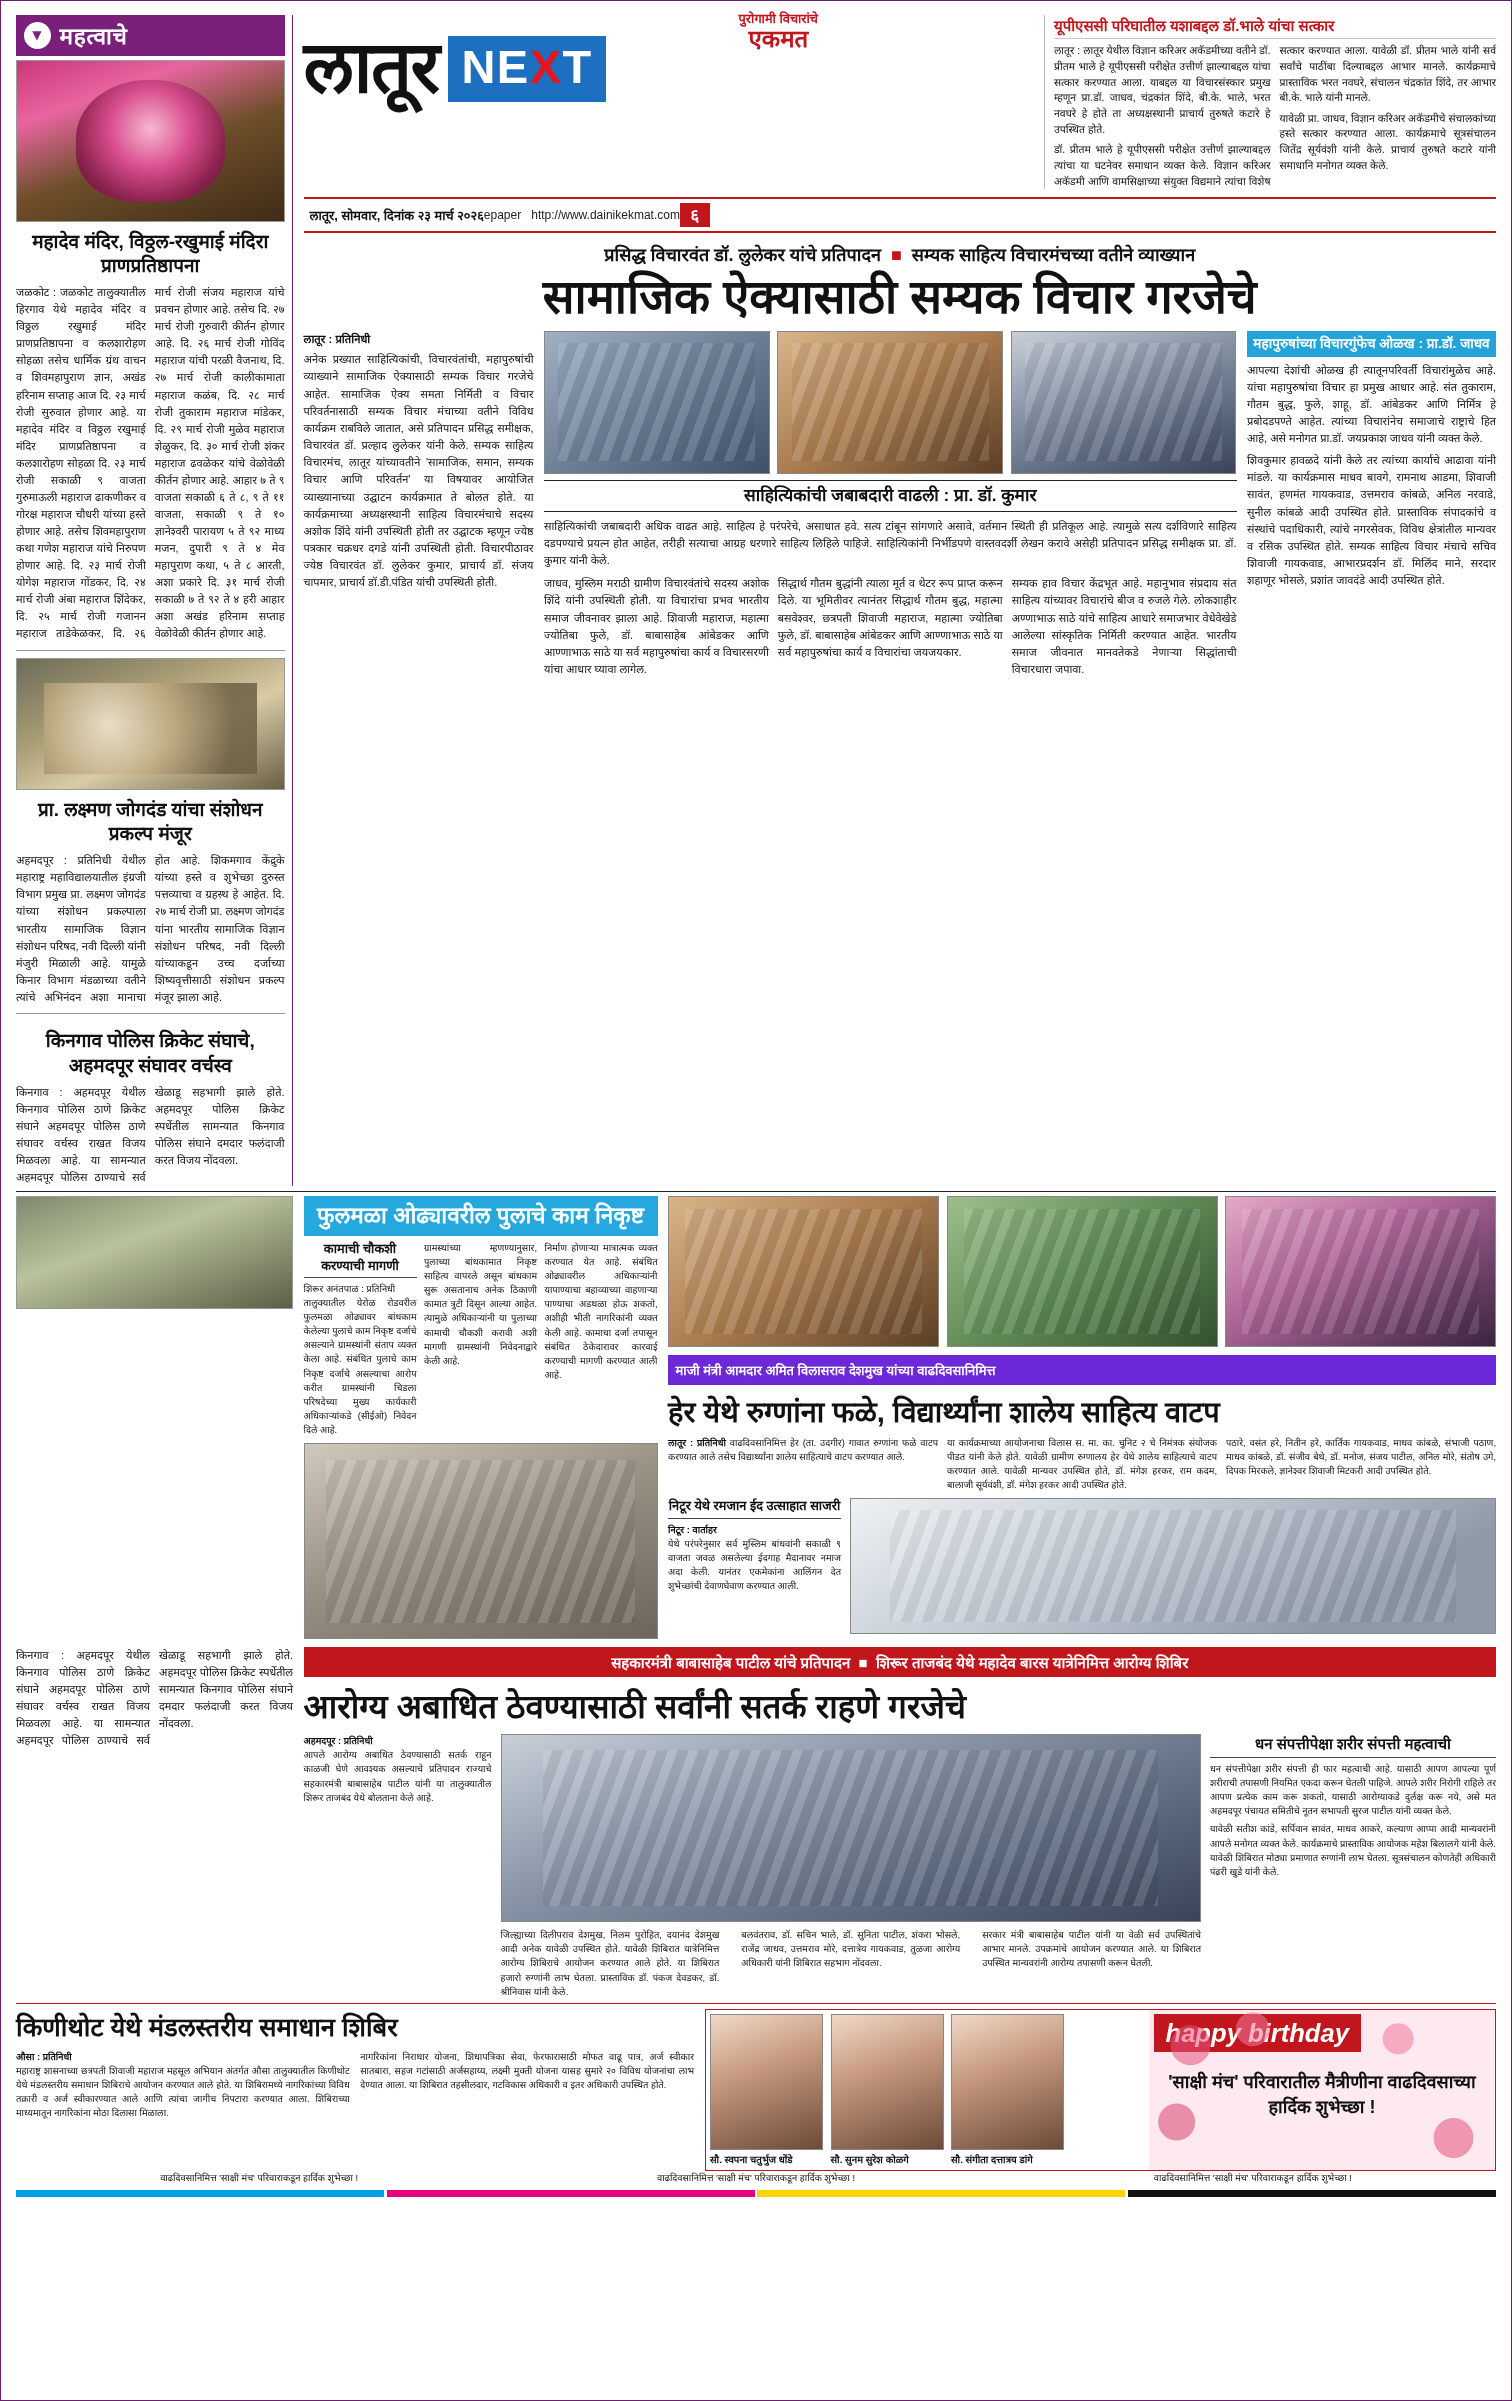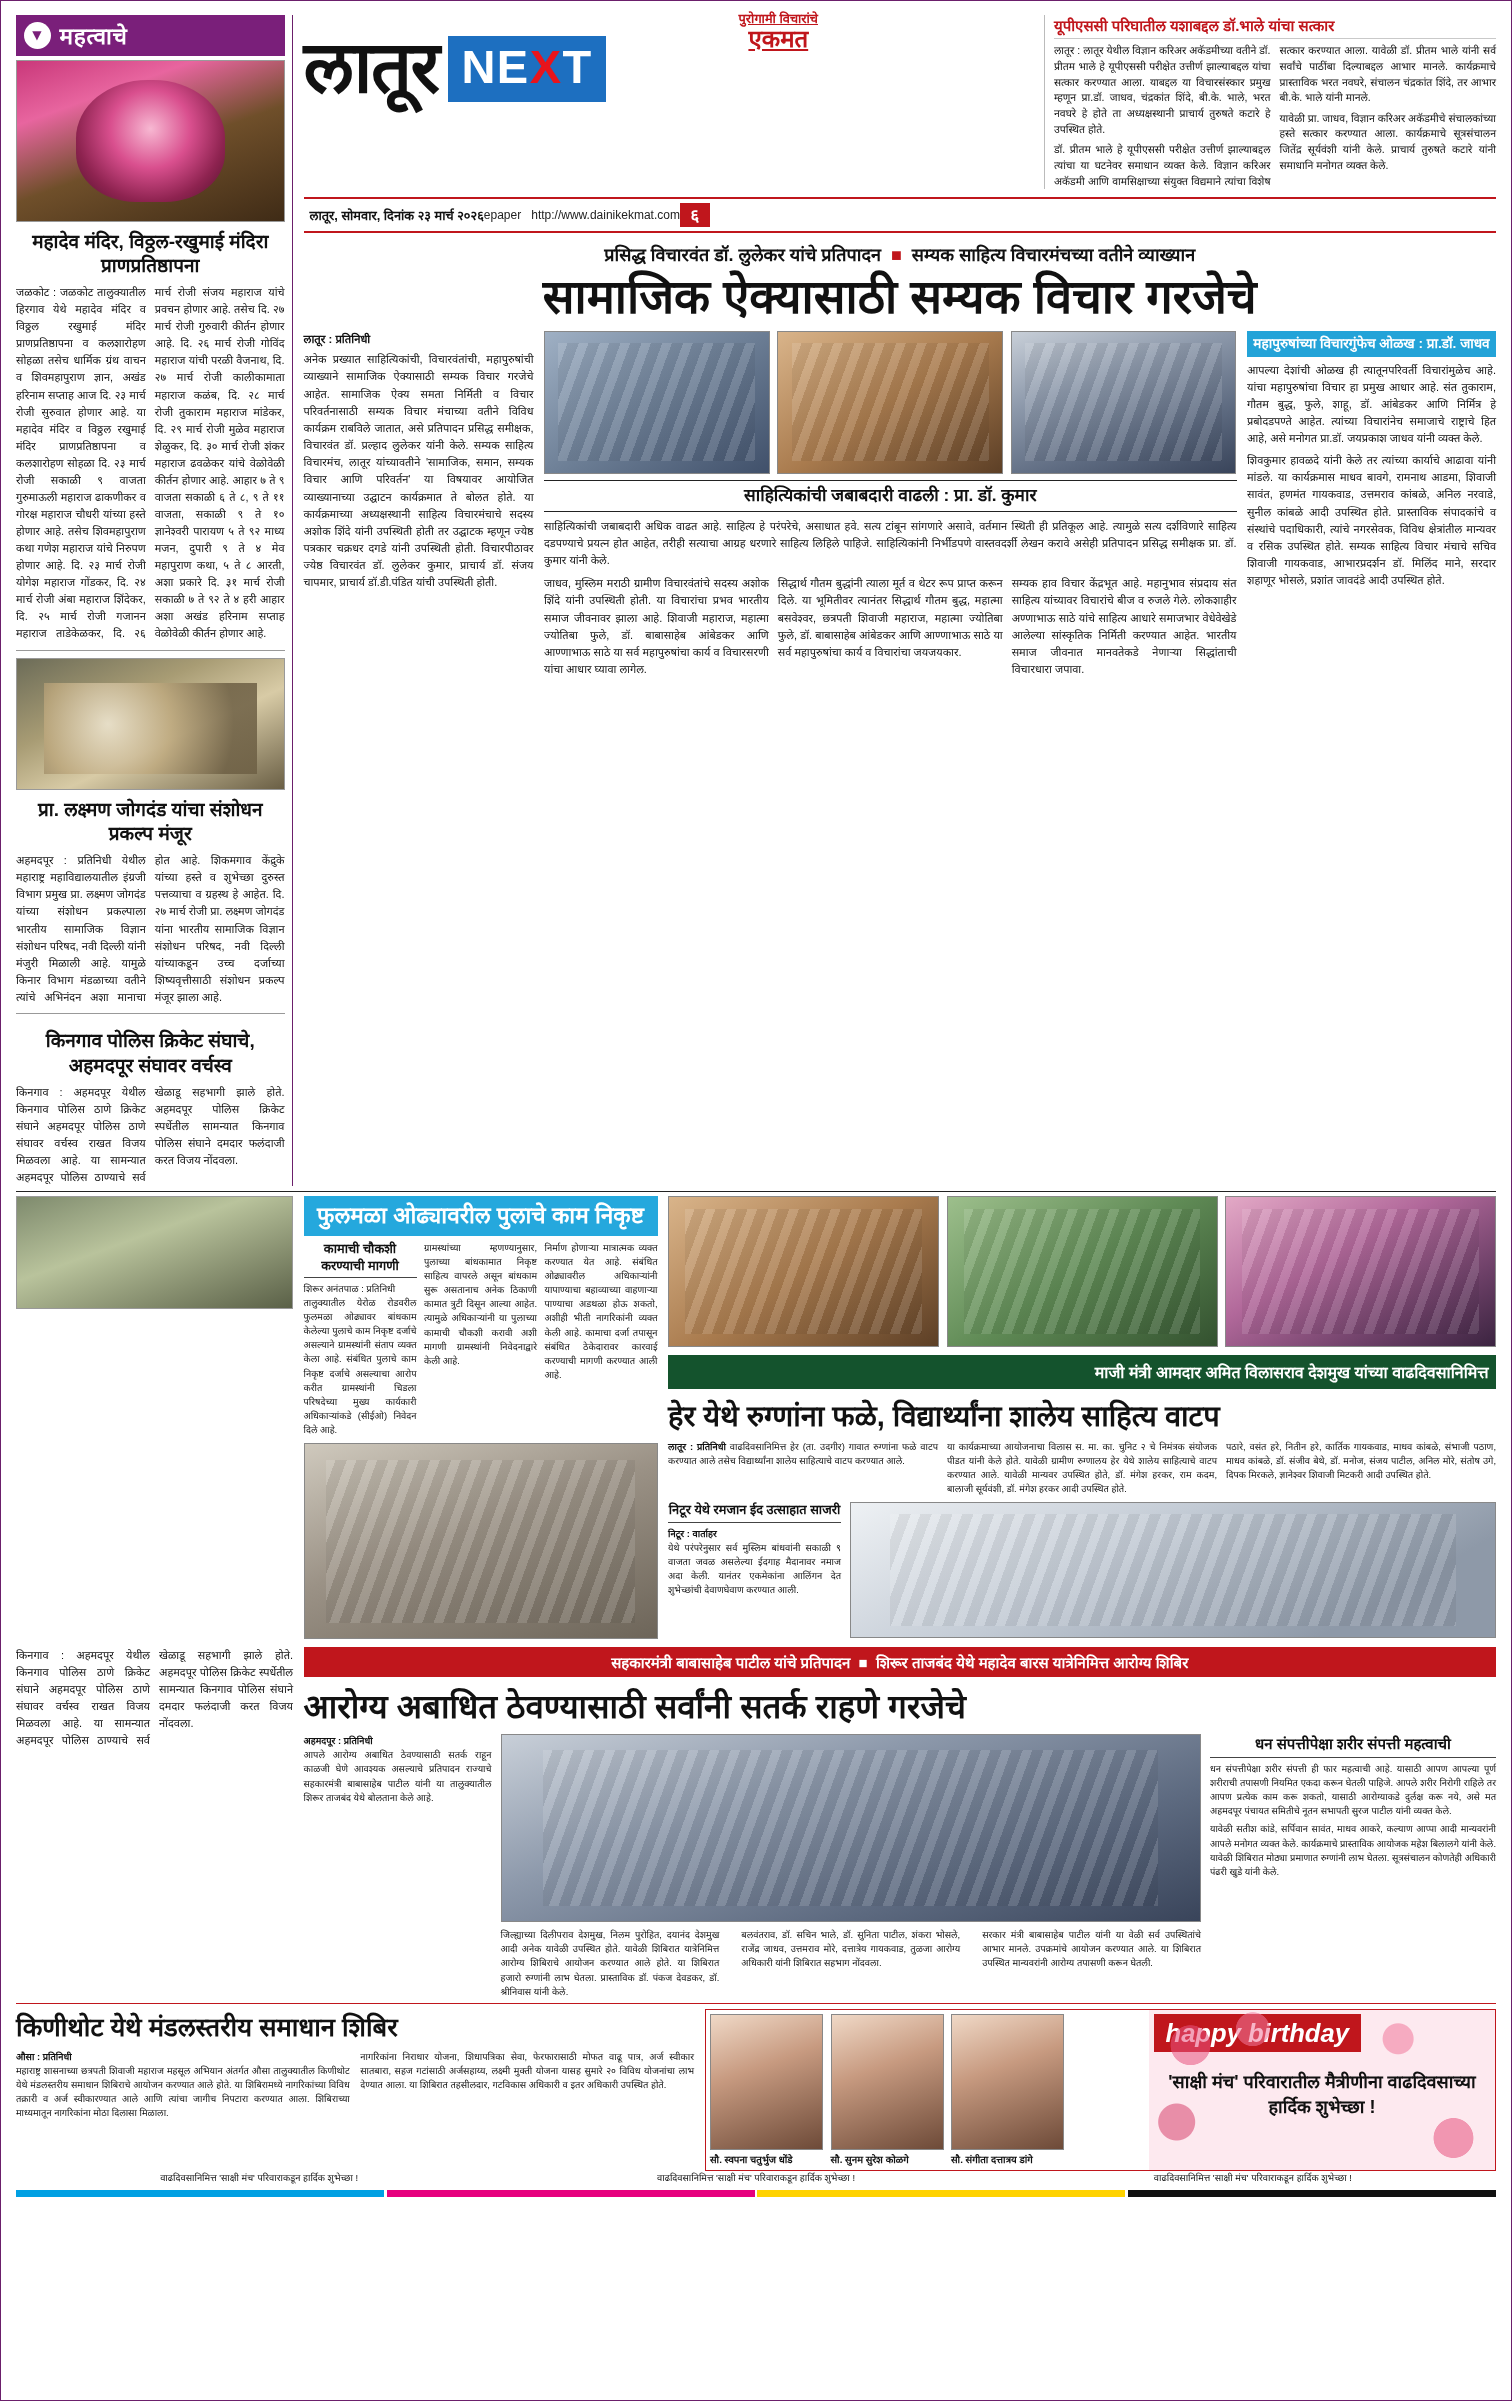--- a/index.html
+++ b/index.html
@@ -86,21 +86,21 @@
   
   .masthead {
     flex:1 1 auto;
     padding-left:10.5px;
     position:relative;
   }
   .mast-top { display:flex; align-items:flex-start; }
   .mast-left { flex:1 1 auto; position:relative; }
   .ekmat-tag {
     position:absolute; right:226px; top:-3px; text-align:center;
-    color:#c0161c; font-weight:bold; font-size:12.8px; line-height:1.1;text-decoration:underline;
+    color:#c0161c; font-weight:bold; font-size:12.8px; line-height:1.1;
   }
   .ekmat-tag .big { font-size:24px; display:block; }
   .latur-word {
     font-size:72px; font-weight:bold; letter-spacing:-1.5px;
     line-height:1; margin-top:16.6px; display:inline-block;
   }
   .next-badge {
     display:inline-block; background:#1d6fc0; color:#fff;
     font-size:47px; font-weight:bold; letter-spacing:1.5px;
     padding:3px 13.6px 7.5px; margin-left:6px; position:relative; top:-9px;
@@ -160,22 +160,22 @@
   .photo.crowd { background:linear-gradient(160deg,#c8cfd8 0%,#8d99ab 35%,#5d6a80 70%,#39445a 100%); }
   .photo.stone { background:linear-gradient(160deg,#cfc9bd 0%,#9b9286 45%,#6d6559 100%); }
   .photo.kids { background:linear-gradient(150deg,#e3a9c6 0%,#b1689a 40%,#6b3f66 75%,#3b2440 100%); }
   .photo.white { background:linear-gradient(150deg,#eef1f4 0%,#c3cbd5 40%,#8e99a8 80%); }
   .photo:after {
     content:""; position:absolute; inset:8% 6%;
     background:repeating-linear-gradient(110deg, rgba(255,255,255,.12) 0 9px, rgba(0,0,0,.06) 9px 19.6px);
   }
 
   .band-red {
-    background:#14532d; color:#fff; font-weight:bold; font-size:16px;
-    padding:6px 7.5px; text-align:right; margin:7.5px 0 0;
+    background:#6d28d9; color:#fff; font-weight:bold; font-size:13px;
+    padding:6px 7.5px; text-align:left; margin:7.5px 0 0;
   }
   .band-head {
     font-size:33px; font-weight:bold; margin:6px 0 6px;
   }
   .band-head.sm { font-size:29px; }
   .cyan-head {
     background:#25a8dd; color:#fff; text-align:center;
     font-size:22.6px; font-weight:bold; line-height:1.25; padding:6px 4.5px;
   }
   .subbox-title {

